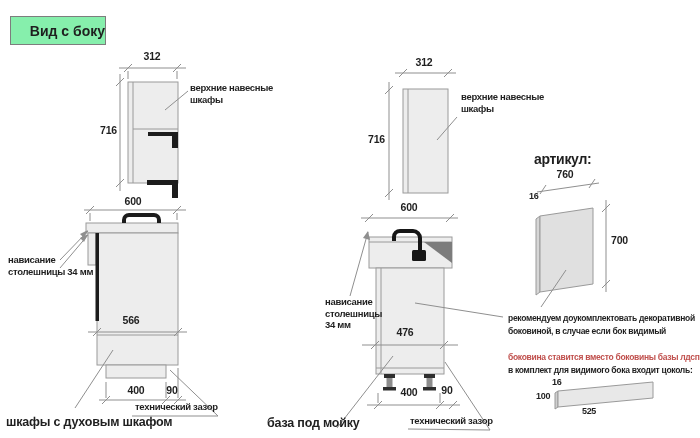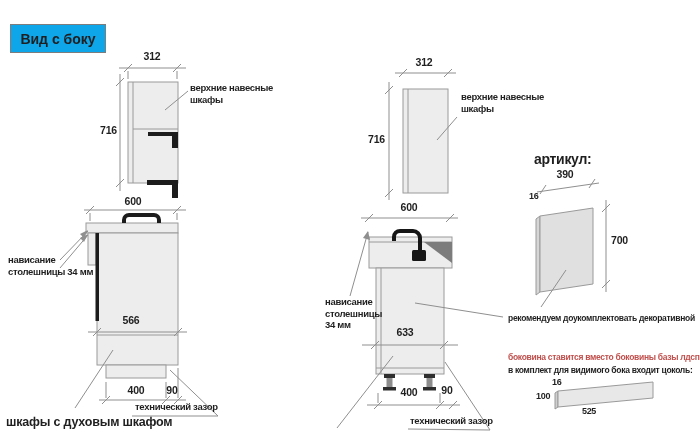--- a/index.html
+++ b/index.html
@@ -9,22 +9,22 @@
   .lbl{position:absolute;font-weight:700;color:#1f1f1f;}
   .dim{font-size:10.5px;letter-spacing:-0.2px;white-space:nowrap;}
   .cx{transform:translateX(-50%);}
   .ra{text-align:right;width:22px;}
   .small{font-size:9.5px;line-height:11.5px;letter-spacing:-0.3px;}
   .note{font-size:8.5px;letter-spacing:-0.3px;white-space:nowrap;line-height:13px;}
   .warn{color:#c0504d;}
   .caption{font-size:12.5px;white-space:nowrap;letter-spacing:-0.2px;}
   .tiny{font-size:9px;letter-spacing:-0.3px;white-space:nowrap;}
   #title-box{position:absolute;left:10px;top:16px;width:94px;height:27px;
-             border:1px solid #7d7d7d;display:flex;align-items:center;justify-content:center;
-             font-weight:700;font-size:14px;background:#0ea5e9;margin-top:8px;}
+             border:1px solid #7d7d7d;display:flex;align-items:center;justify-content:flex-end;
+             font-weight:700;font-size:14px;background:#86efac;}
 </style>
 </head>
 <body>
 
 <div id="canvas">
 
   <svg id="linework" width="700" height="438" viewBox="0 0 700 438">
 
     <g stroke="#9a9a9a" fill="#ededed" stroke-width="1">
       <rect x="128" y="82" width="50" height="101"></rect>
@@ -179,31 +179,33 @@
   <span class="lbl dim cx" style="left:136px;top:384px">400</span>
   <span class="lbl dim cx" style="left:172px;top:384px">90</span>
   <span class="lbl small" style="left:135px;top:401px">технический зазор</span>
   <span class="lbl caption" style="left:6px;top:415px">шкафы с духовым шкафом</span>
 
   <span class="lbl dim cx" style="left:424px;top:56px">312</span>
   <span class="lbl dim ra" style="left:363px;top:133px">716</span>
   <span class="lbl small" style="left:461px;top:91px;width:94px">верхние навесные шкафы</span>
   <span class="lbl dim cx" style="left:409px;top:201px">600</span>
   <span class="lbl small" style="left:325px;top:296px;width:62px">нависание столешницы 34 мм</span>
-  <span class="lbl dim cx" style="left:405px;top:326px">633</span>
+  <span class="lbl dim cx" style="left:405px;top:326px">476</span>
   <span class="lbl dim cx" style="left:409px;top:386px">400</span>
   <span class="lbl dim cx" style="left:447px;top:384px">90</span>
   <span class="lbl small" style="left:410px;top:415px">технический зазор</span>
+  <span class="lbl caption" style="left:267px;top:416px">база под мойку</span>
 
   <span class="lbl tiny" style="left:534px;top:151px;font-size:14px">артикул:</span>
-  <span class="lbl dim cx" style="left:565px;top:168px">390</span>
+  <span class="lbl dim cx" style="left:565px;top:168px">760</span>
   <span class="lbl tiny" style="left:529px;top:191px">16</span>
   <span class="lbl dim" style="left:611px;top:234px">700</span>
 
   <span class="lbl note" style="left:508px;top:312px">рекомендуем доукомплектовать декоративной</span>
+  <span class="lbl note" style="left:508px;top:325px">боковиной, в случае если бок видимый</span>
   <span class="lbl note warn" style="left: 508px; top: 351px; color: rgb(192, 80, 77);">боковина ставится вместо боковины базы лдсп</span>
   <span class="lbl note" style="left:508px;top:364px">в комплект для видимого бока входит цоколь:</span>
 
   <span class="lbl tiny" style="left:552px;top:377px">16</span>
   <span class="lbl tiny" style="left:536px;top:391px">100</span>
   <span class="lbl tiny cx" style="left:589px;top:406px">525</span>
 
 </div>
 
 </body></html>

